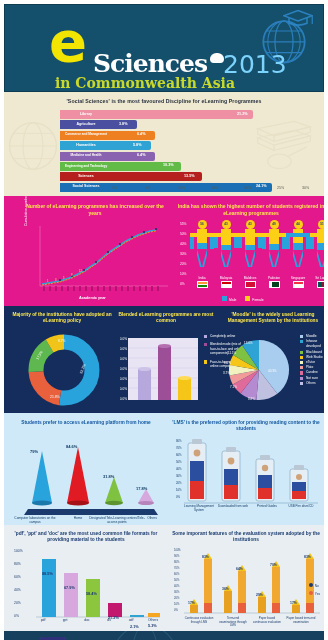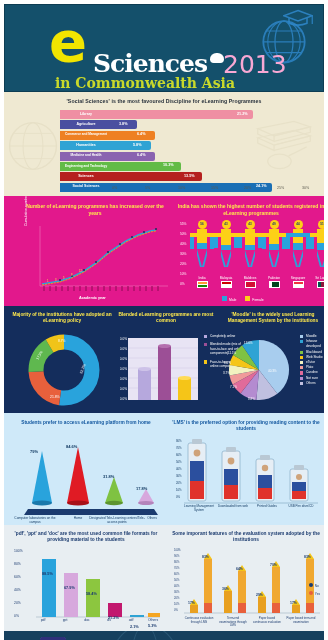--- a/index.html
+++ b/index.html
@@ -24,21 +24,21 @@
     font-size:56px; line-height:46px; color:#f2e500; letter-spacing:-2px;
   }
   .logo-learning {
     position:absolute; left:88px; top:44px;
     font-family:"DejaVu Serif", serif; font-weight:bold;
     font-size:25px; color:#ffffff; letter-spacing:-1px;
   }
   .logo-year {
     position:absolute; left:218px; top:45px;
     font-family:"DejaVu Sans", sans-serif; font-weight:normal;
-    font-size:25px; color:#f9a8d4; letter-spacing:0px;
+    font-size:25px; color:#7dd3fc; letter-spacing:0px;
   }
   .logo-sub {
     position:absolute; left:50px; top:70px;
     font-family:"DejaVu Serif", serif; font-weight:bold;
     font-size:14px; color:#c9d92b;
   }
   .mouse-ico { position:absolute; left:205px; top:48px; width:14px; height:10px;
     background:#fff; border-radius:7px 7px 4px 4px; }
 
   

